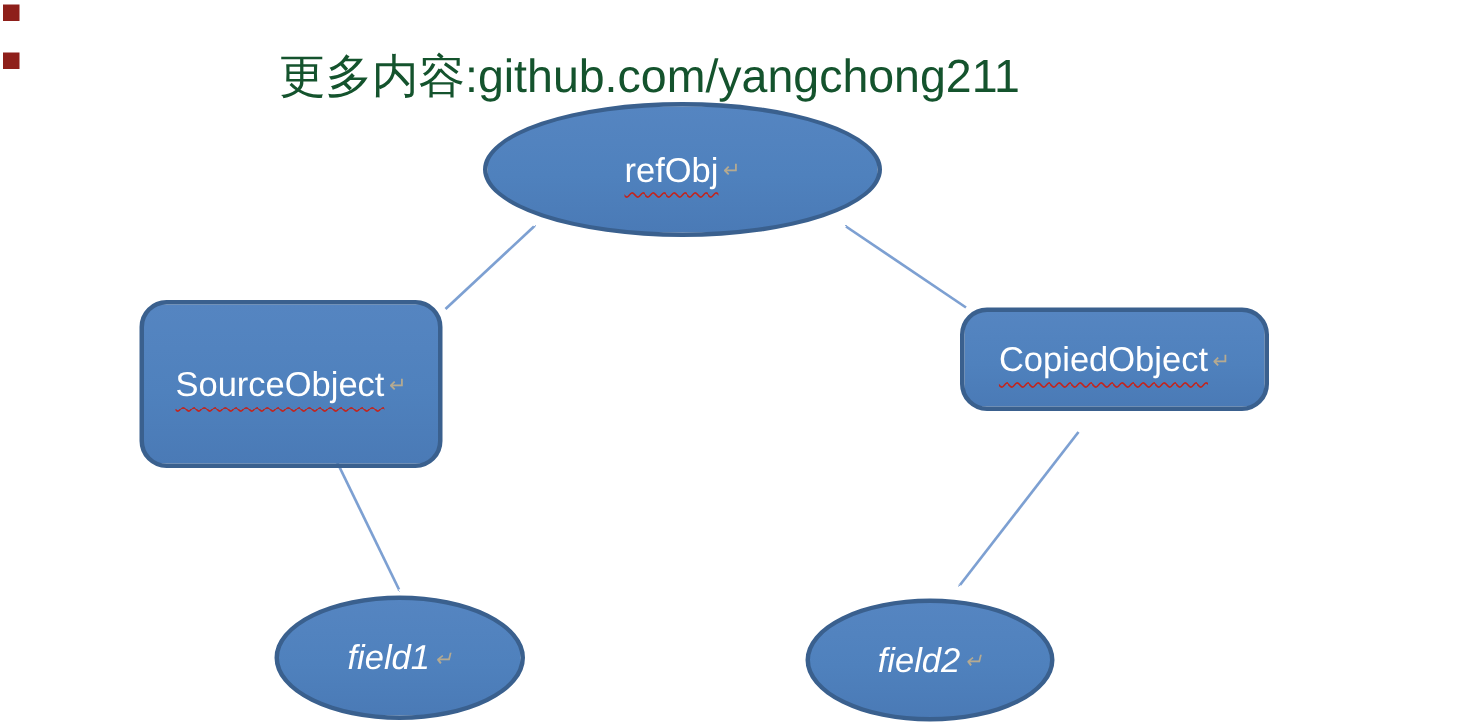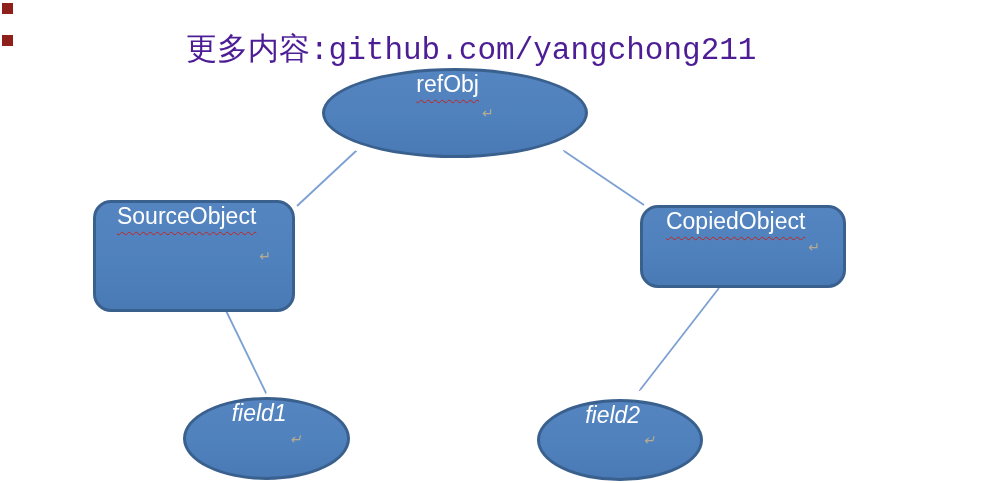--- a/index.html
+++ b/index.html
@@ -14,31 +14,31 @@
   .corner-square{
     position:absolute;left:2px;width:11px;height:11px;
     background:#8e1f1a;
   }
   .corner-square.one{top:3px;}
   .corner-square.two{top:35px;}
 
   
   .header-text{
     position:absolute;left:186px;top:33px;
-    font-family:Liberation Mono, monospace;
+    font-family:Liberation Sans, sans-serif;
     font-size:31px;line-height:36px;
-    color:#4c1d95;
+    color:#14532d;
     white-space:nowrap;
     letter-spacing:0px;
   }
 
   
   .node{
     position:absolute;
-    display:flex;justify-content:center;
+    display:flex;align-items:center;justify-content:center;
     background:linear-gradient(180deg,#5585c1 0%,#4f81bd 55%,#4a7ab6 100%);
     border:3px solid #3a608e;
     box-sizing:border-box;
     color:#ffffff;
     font-size:23px;
   }
   .node.ellipse{border-radius:50%;}
   .node.rounded{border-radius:18px;}
 
   .node .label{white-space:nowrap;}
@@ -52,21 +52,21 @@
   .return-mark{
     font-size:14px;
     color:#c8b289;
     margin-left:3px;
     opacity:.85;
     align-self:center;
   }
 
   #refObj   {left:322px;top:68px; width:266px;height:90px;}
   #sourceObject{left:93px; top:200px;width:202px;height:112px;}
-  #copiedObject{left:640px;top:205px;width:206px;height:83px;}
+  #copiedObject{left:640px;top:205px;width:206px;height:69px;}
   #field1   {left:183px;top:397px;width:167px;height:83px;font-style:italic;}
   #field2   {left:537px;top:399px;width:166px;height:82px;font-style:italic;}
 
   .arrow-layer{
     position:absolute;left:0;top:0;width:981px;height:483px;
     pointer-events:none;
   }
 </style>
 </head>
 <body>

